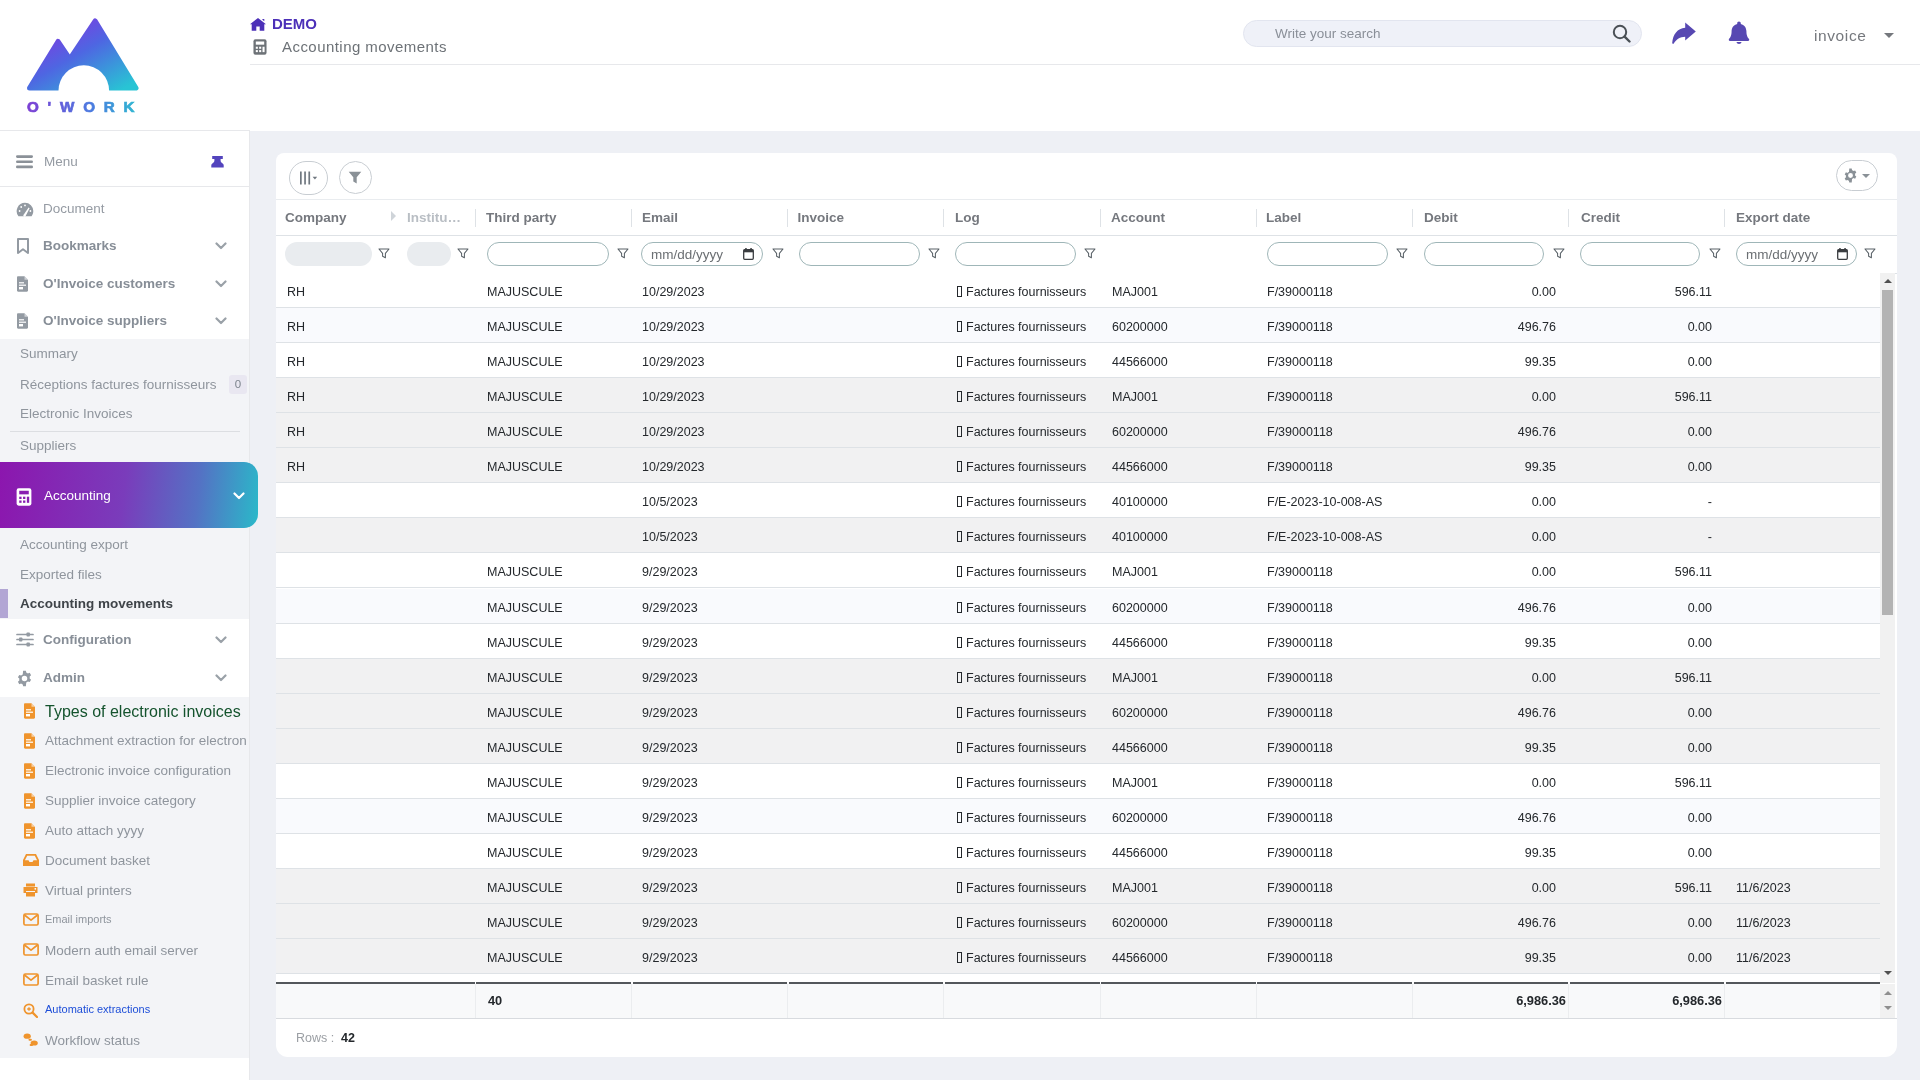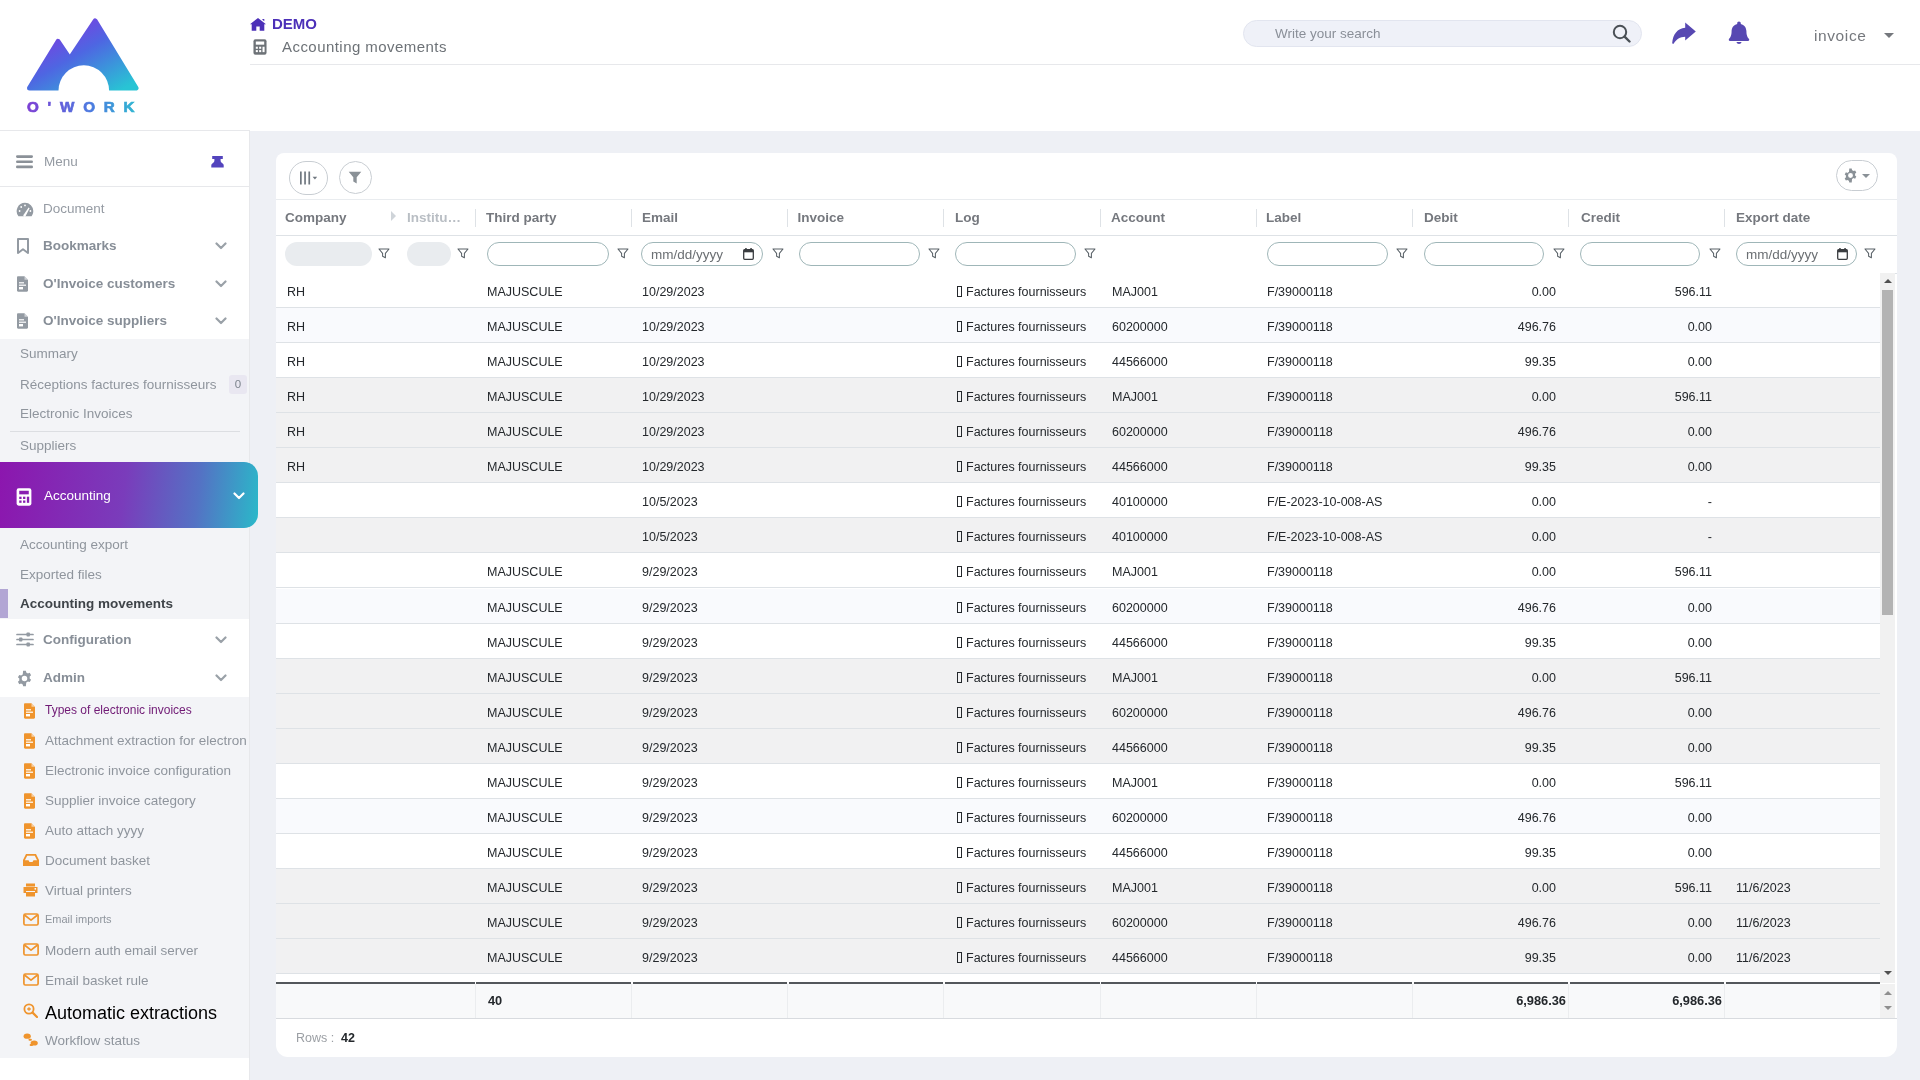--- a/index.html
+++ b/index.html
@@ -220,21 +220,21 @@
 <div class="abs" style="left:0;top:697px;width:249px;height:361px;background:#f3f4f7"></div>
 <div class="abs" style="left:23px;top:702.5px">
     <svg width="13" height="16" viewBox="0 0 13 16">
       <path d="M1 1.5 C1 0.8 1.5 0.3 2.2 0.3 H8.5 L12 3.8 V14.5 C12 15.2 11.5 15.7 10.8 15.7 H2.2 C1.5 15.7 1 15.2 1 14.5 Z" fill="#ef942d"></path>
       <path d="M8.5 0.3 L12 3.8 H8.5 Z" fill="#fff" opacity="0.55"></path>
       <rect x="3" y="6.2" width="5" height="1.2" fill="#fff"></rect>
       <rect x="3" y="8.6" width="7" height="1.2" fill="#fff"></rect>
       <rect x="3" y="11" width="4" height="2.4" fill="#fff"></rect>
     </svg>
   </div>
-<div class="abs" style="left:45px;top:703px;font-size:12px;color:#701a75;white-space:nowrap">Types of electronic invoices</div>
+<div class="abs" style="left:45px;top:703px;font-size:16px;color:#14532d;white-space:nowrap">Types of electronic invoices</div>
 <div class="abs" style="left:23px;top:732.5px">
     <svg width="13" height="16" viewBox="0 0 13 16">
       <path d="M1 1.5 C1 0.8 1.5 0.3 2.2 0.3 H8.5 L12 3.8 V14.5 C12 15.2 11.5 15.7 10.8 15.7 H2.2 C1.5 15.7 1 15.2 1 14.5 Z" fill="#ef942d"></path>
       <path d="M8.5 0.3 L12 3.8 H8.5 Z" fill="#fff" opacity="0.55"></path>
       <rect x="3" y="6.2" width="5" height="1.2" fill="#fff"></rect>
       <rect x="3" y="8.6" width="7" height="1.2" fill="#fff"></rect>
       <rect x="3" y="11" width="4" height="2.4" fill="#fff"></rect>
     </svg>
   </div>
 <div class="abs" style="left:45px;top:733px;font-size:13.5px;color:#8f959d;white-space:nowrap">Attachment extraction for electron</div>
@@ -302,21 +302,21 @@
     </svg>
   </div>
 <div class="abs" style="left:45px;top:973px;font-size:13.5px;color:#8f959d;white-space:nowrap">Email basket rule</div>
 <div class="abs" style="left:23px;top:1002.5px">
     <svg width="15" height="15" viewBox="0 0 15 15">
       <circle cx="6" cy="6" r="4.6" fill="none" stroke="#ef942d" stroke-width="1.8"></circle>
       <line x1="9.6" y1="9.6" x2="14" y2="14" stroke="#ef942d" stroke-width="2.2" stroke-linecap="round"></line>
       <path d="M6 4.2 V7.8 M4.2 6 H7.8" stroke="#ef942d" stroke-width="1.3"></path>
     </svg>
   </div>
-<div class="abs" style="left:45px;top:1003px;font-size:18px;color:#000000;white-space:nowrap">Automatic extractions</div>
+<div class="abs" style="left:45px;top:1003px;font-size:11px;color:#1d4ed8;white-space:nowrap">Automatic extractions</div>
 <div class="abs" style="left:23px;top:1032.5px">
     <svg width="16" height="14" viewBox="0 0 16 14">
       <g fill="#ef942d">
         <ellipse cx="4.2" cy="3.2" rx="3.6" ry="2.6"></ellipse>
         <rect x="5.5" y="5.8" width="3.4" height="2" rx="1"></rect>
         <ellipse cx="11.2" cy="10" rx="3.6" ry="2.6"></ellipse>
         <rect x="6.6" y="11" width="3.4" height="2" rx="1"></rect>
       </g>
     </svg>
   </div>

